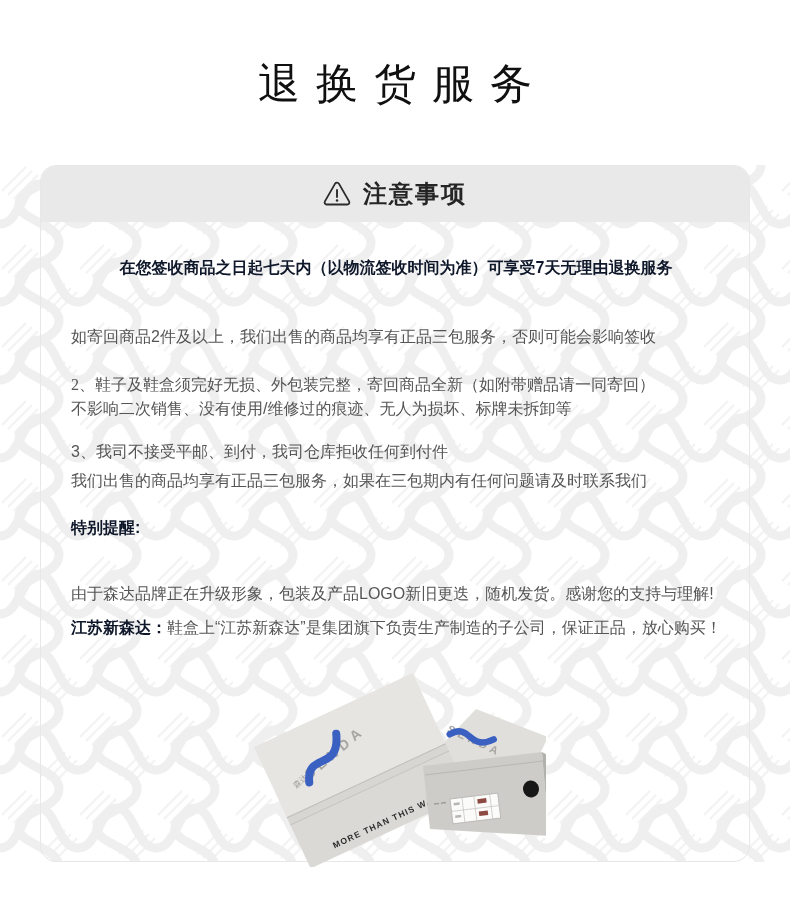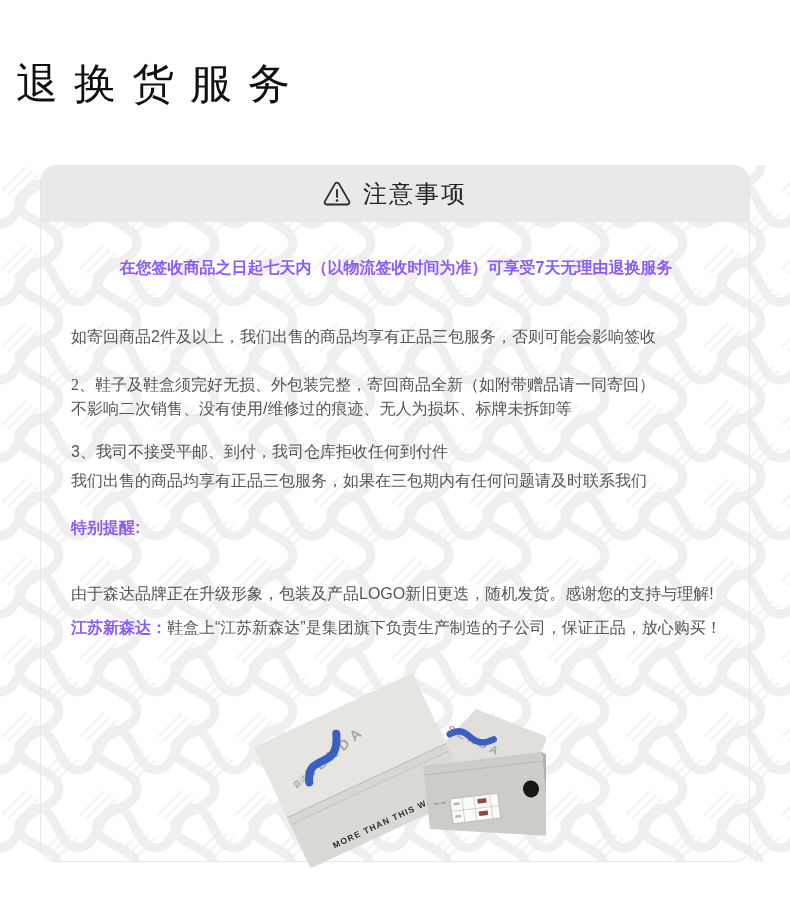--- a/index.html
+++ b/index.html
@@ -6,21 +6,21 @@
   .page{
     position:relative;
     width:790px;height:922px;
     background:#ffffff;
     font-family:"Liberation Sans","DejaVu Sans",sans-serif;
     overflow:hidden;
   }
   
   .page-title{
     position:absolute;top:36px;left:0;width:790px;
-    text-align:left;
+    text-align:center;
     font-size:42px;font-weight:500;color:#101010;
     letter-spacing:16px;padding-left:16px;box-sizing:border-box;
     white-space:nowrap;
     margin-top:20px;
   }
   
   .pattern-band{
     position:absolute;left:0;top:165px;width:790px;height:697px;
     z-index:0;pointer-events:none;
   }
@@ -29,30 +29,30 @@
     position:absolute;left:40px;top:165px;width:710px;height:697px;
     border:1px solid #e7e7e7;border-radius:16px;
     box-sizing:border-box;z-index:1;background:transparent;
   }
   .notice-header{
     height:56px;background:#e9e9e9;
     border-radius:15px 15px 0 0;
     display:flex;align-items:center;justify-content:center;gap:12px;
   }
   .notice-header-label{
-    font-size:24px;color:#252525;letter-spacing:2px;font-weight:400;text-align:center;
+    font-size:24px;color:#252525;letter-spacing:2px;font-weight:700;text-align:center;
   }
   .warn-icon{display:block;}
   .line{
     position:absolute;left:30px;margin:0;
     font-size:16px;line-height:19px;color:#555555;
     white-space:nowrap;
   }
   .line.centered{left:0;width:710px;text-align:center;}
-  .bold{font-weight:bold;color:#8b5cf6;}
+  .bold{font-weight:bold;color:#0f172a;}
   .intro{top:92px;}
   .p1a{top:132px;}  .p1b{top:161px;}
   .p2a{top:209px;font-family:Liberation Serif, serif;}  .p2b{top:233px;}
   .p3a{top:276px;}  .p3b{top:305px;}
   .sp-label{top:352px;}
   .s1{top:384px;}   .s2{top:418px;text-align:center;}   .s3{top:452px;}
   
   .shoebox{
     position:absolute;left:245px;top:666px;width:300px;height:200px;
     z-index:2;

